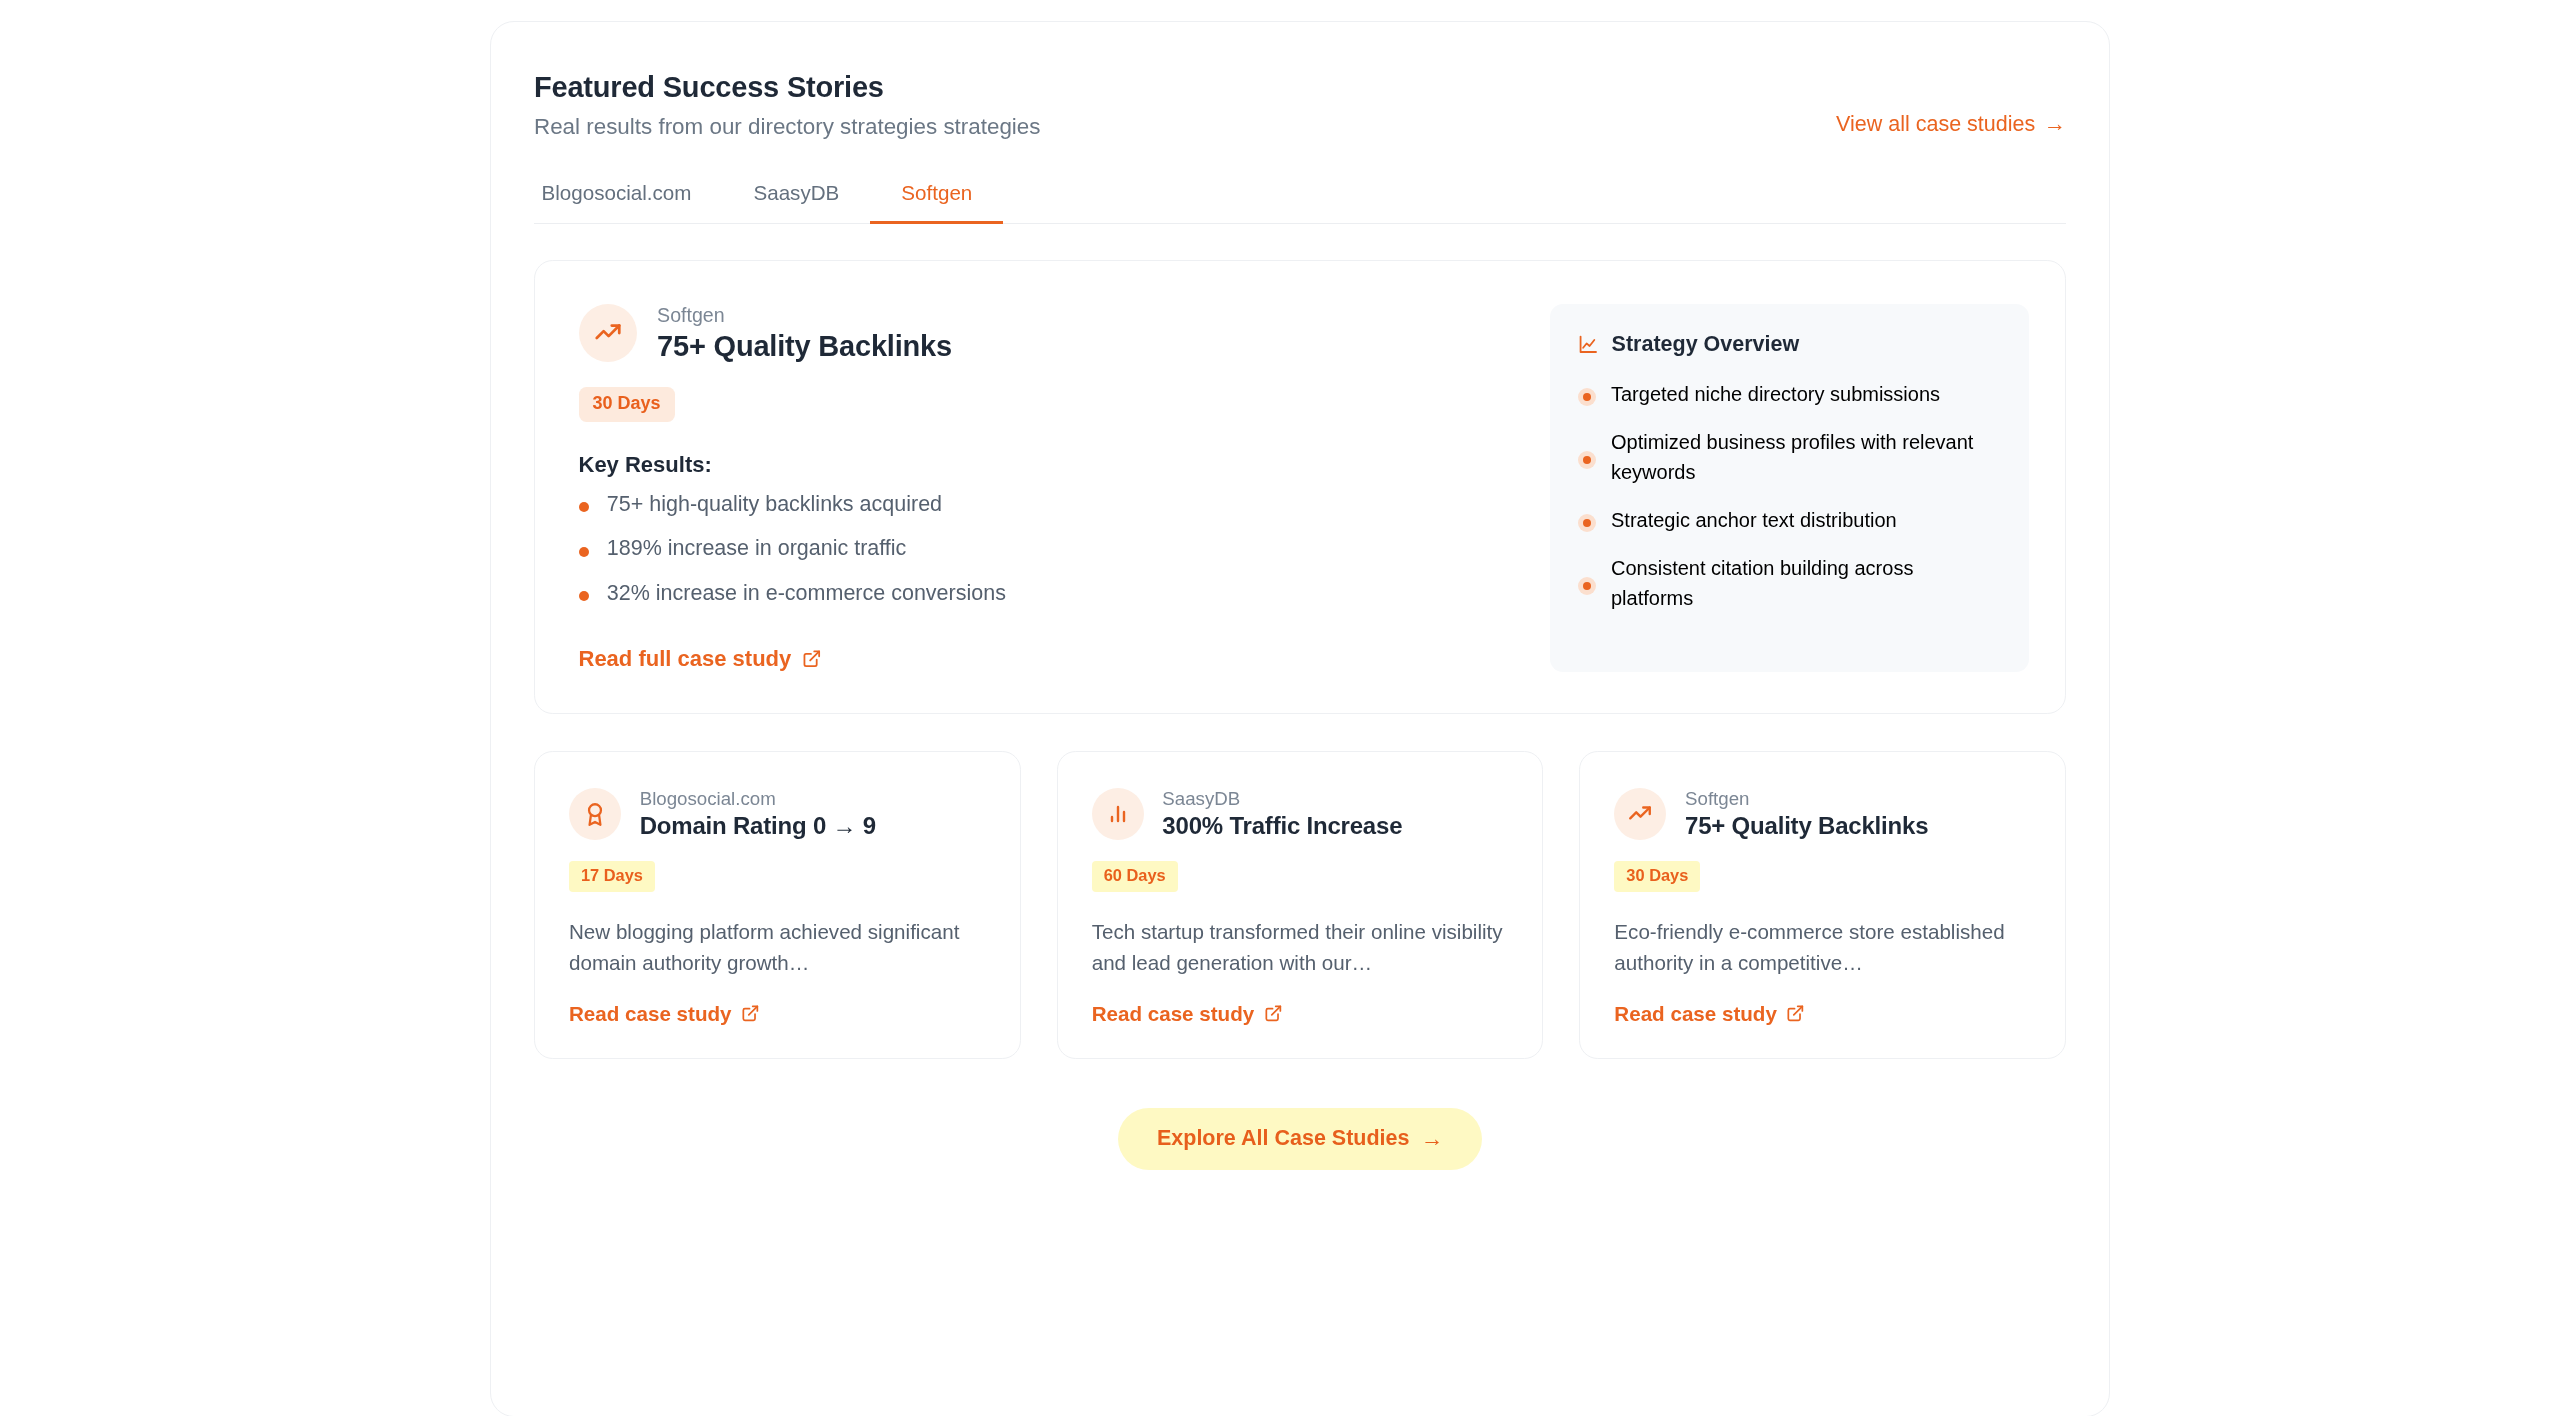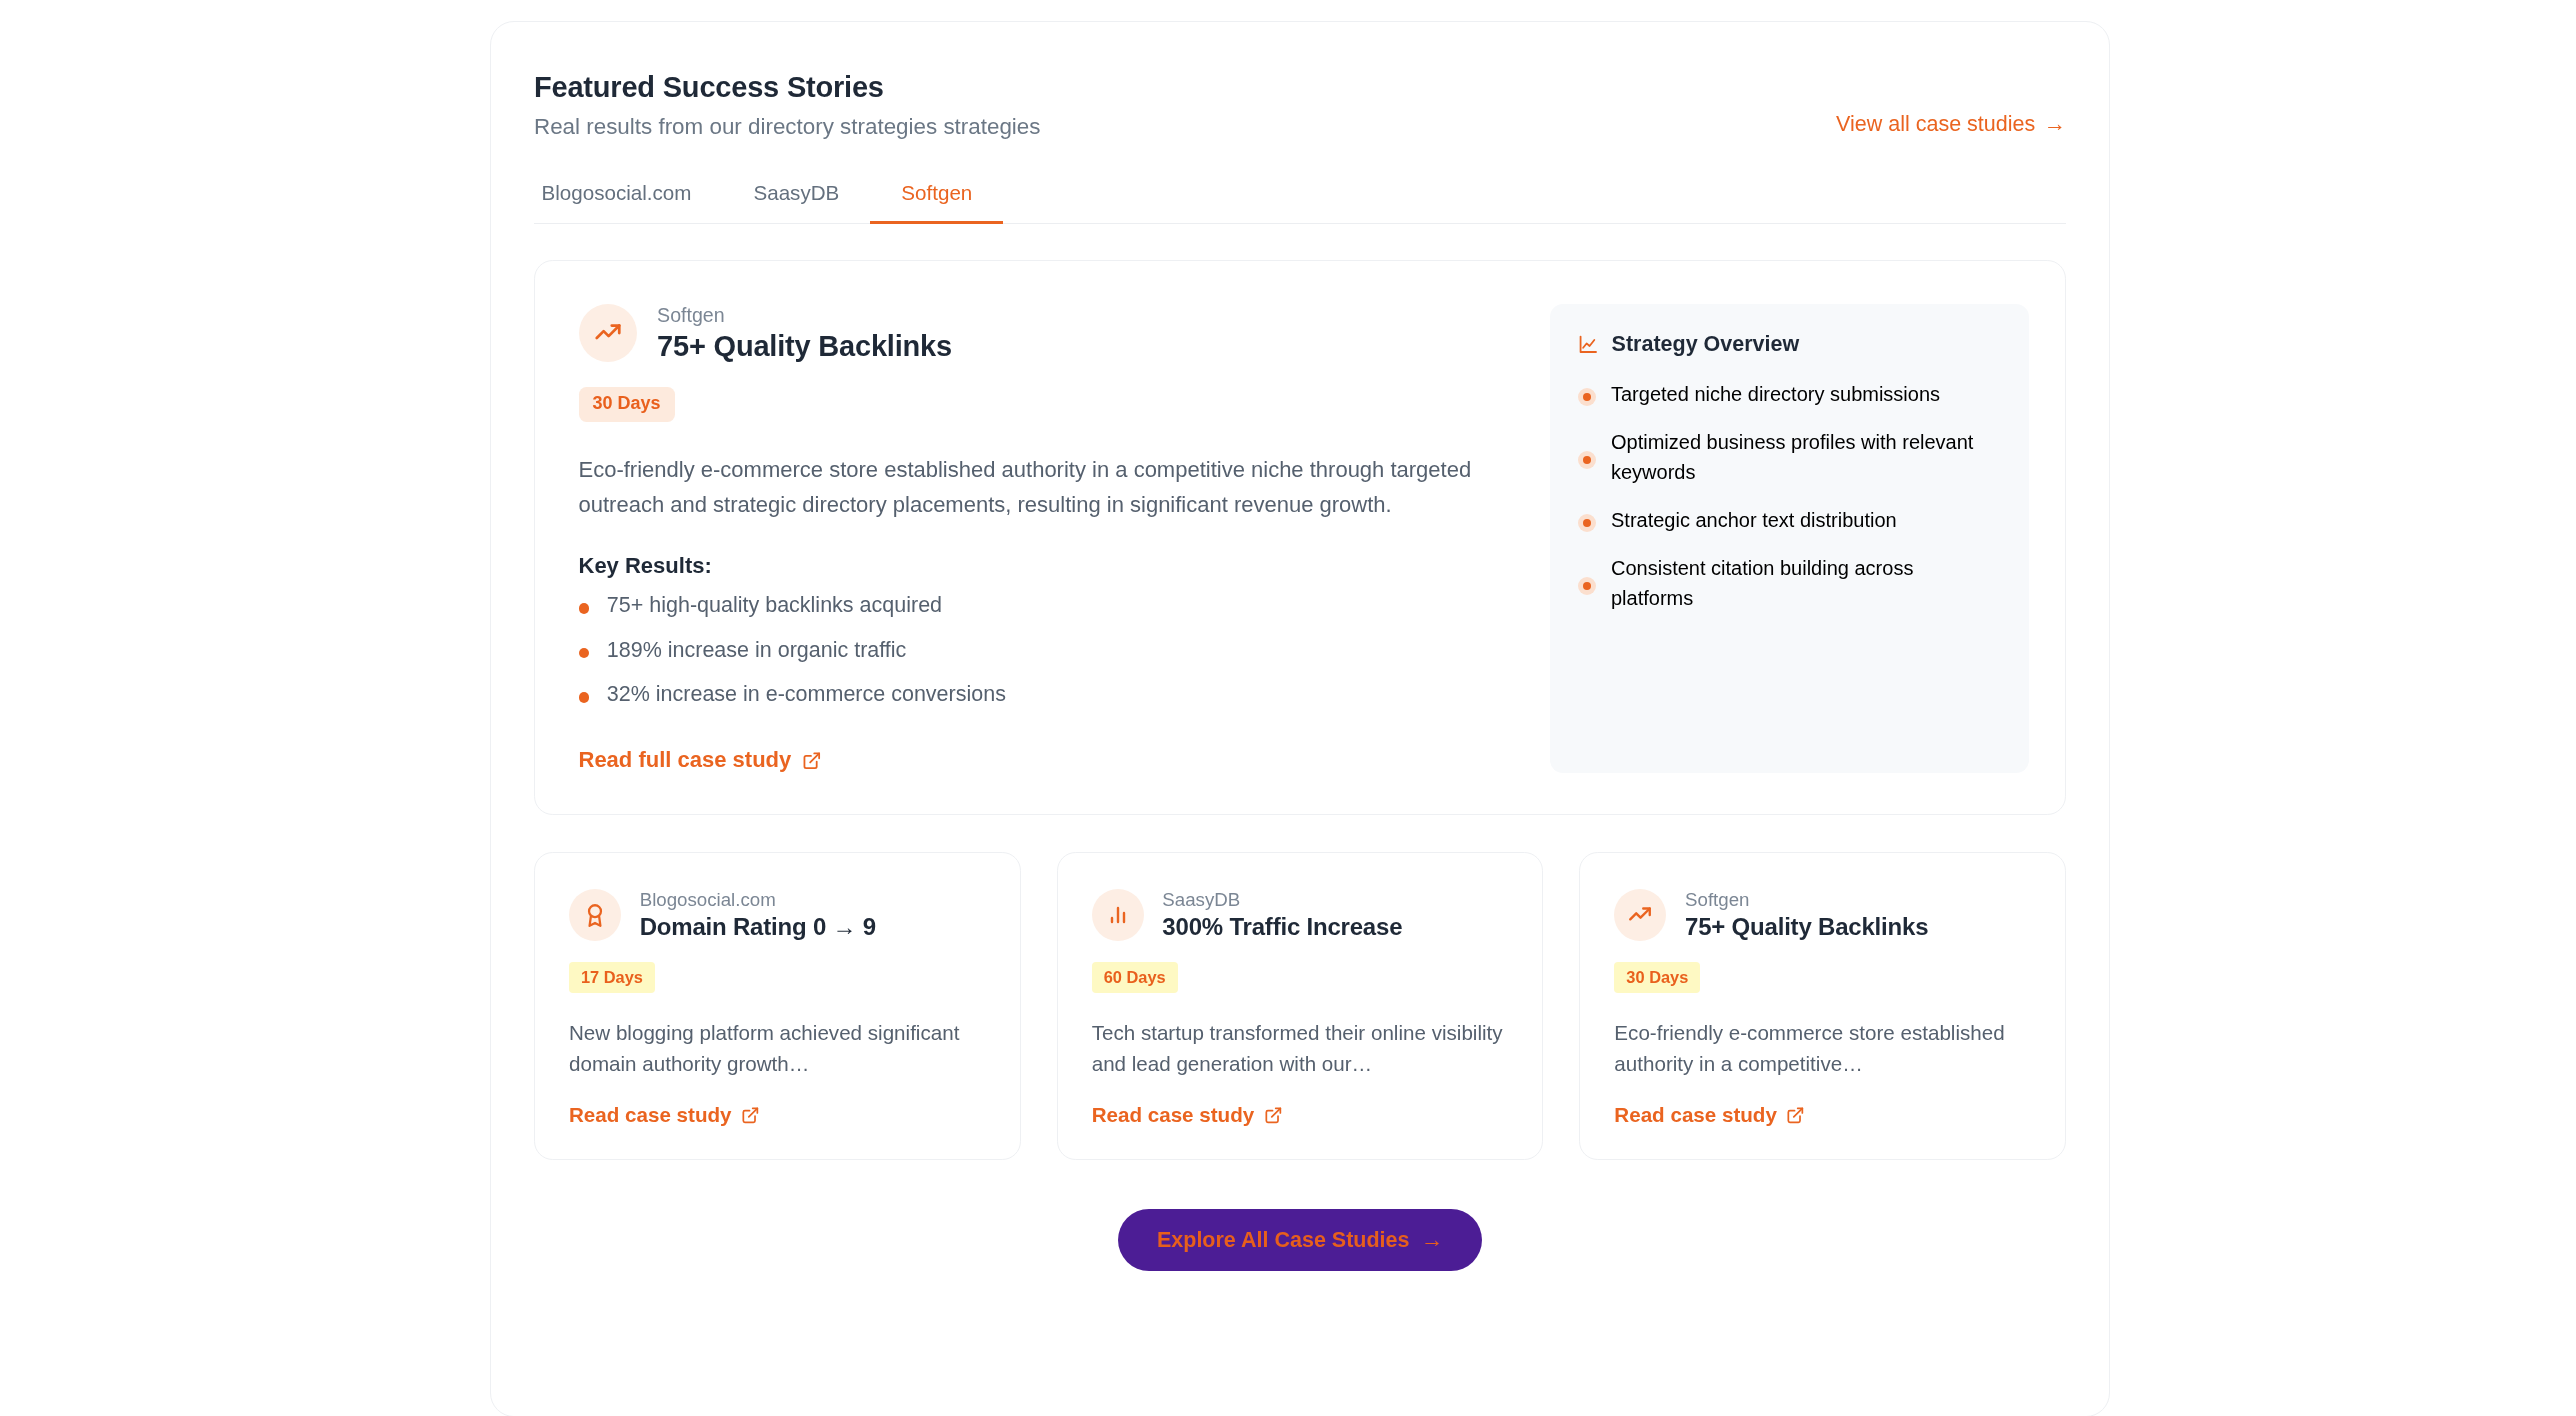--- a/index.html
+++ b/index.html
@@ -269,21 +269,21 @@
     cursor: pointer;
   }
 
   
   .cta-wrap {
     display: flex;
     justify-content: center;
     margin-top: 49px;
   }
   .cta-button {
-    background: #4c1d95;
+    background: #fef9c3;
     color: #e75f1c;
     font-size: 21.5px;
     font-weight: 600;
     border: none;
     border-radius: 934px;
     padding: 18.7px 39px;
     display: inline-flex;
     align-items: center;
     gap: 11.2px;
     cursor: pointer;
@@ -327,21 +327,20 @@
             </svg>
           </div>
           <div class="fc-titles">
             <div class="fc-company">Softgen</div>
             <div class="fc-headline">75+ Quality Backlinks</div>
           </div>
         </div>
 
         <div class="badge">30 Days</div>
 
-        <p class="fc-desc">Eco-friendly e-commerce store established authority in a competitive niche through targeted outreach and strategic directory placements, resulting in significant revenue growth.</p>
 
         <div class="kr-title">Key Results:</div>
 
         <ul class="kr-list">
           <li class="kr-item">
             <span class="kr-dot"></span>
             <span>75+ high-quality backlinks acquired</span>
           </li>
           <li class="kr-item">
             <span class="kr-dot"></span>

